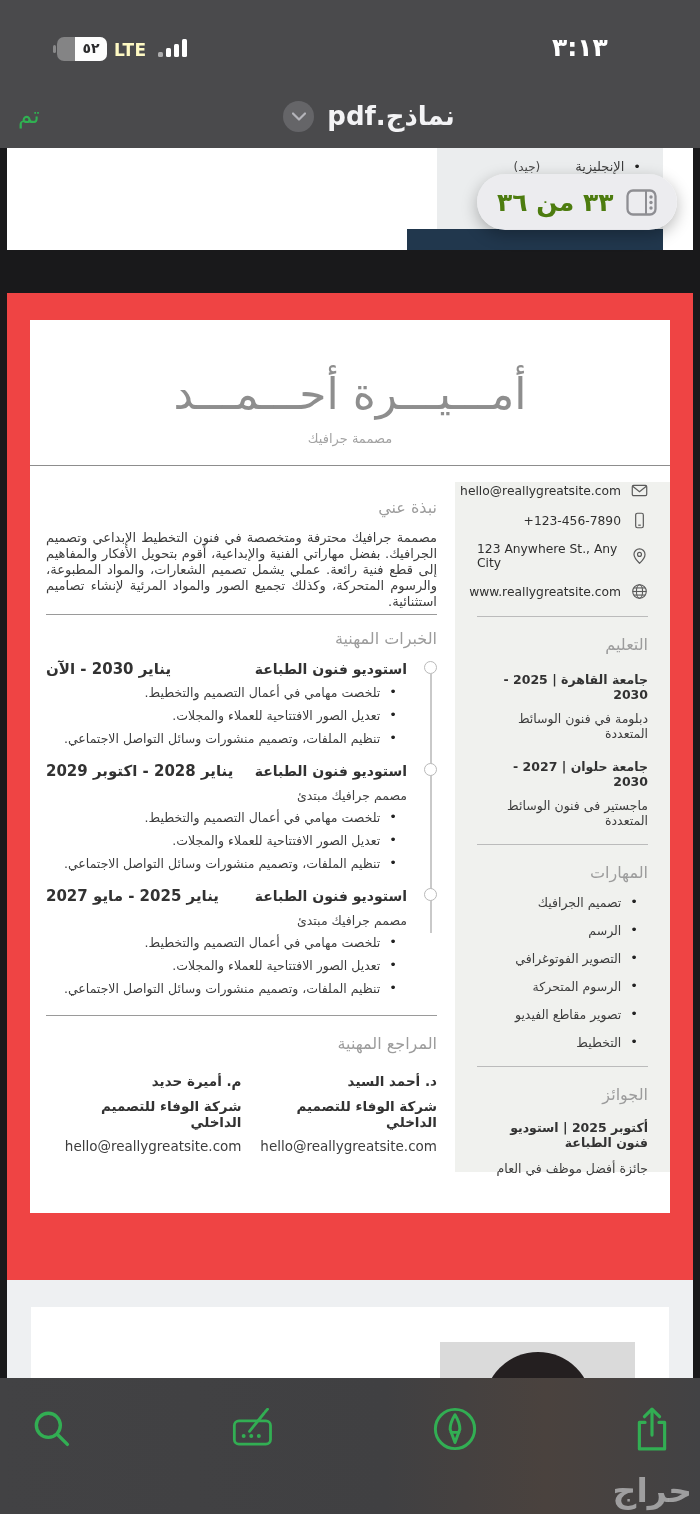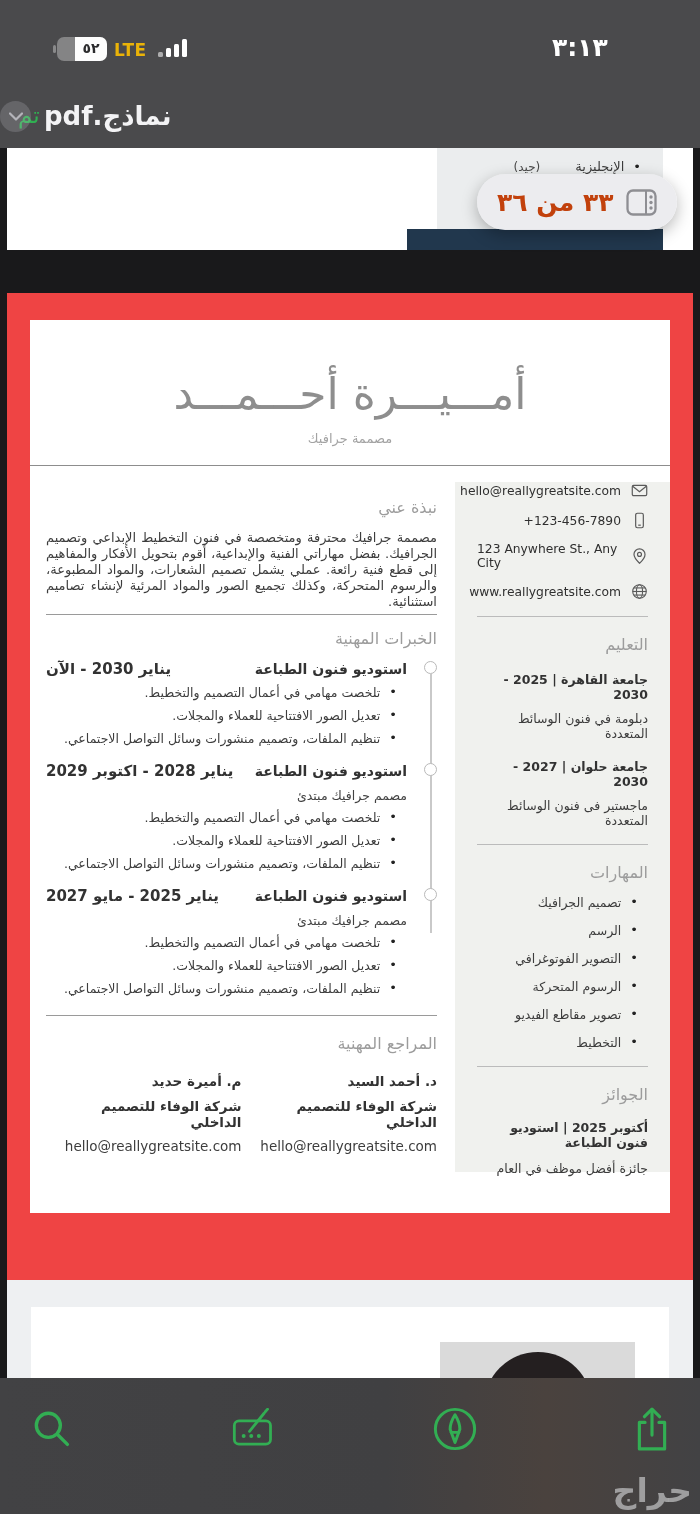--- a/index.html
+++ b/index.html
@@ -8,34 +8,34 @@
     position: relative; overflow: hidden;
     background: #19191b;
     font-family: "DejaVu Sans", sans-serif;
   }
   
   .chrome-top { position:absolute; top:0; left:0; right:0; height:148px; background:#4a4a4c; z-index:10; }
   .battery { position:absolute; left:57px; top:37px; width:50px; height:24px; border-radius:7px; background:rgba(255,255,255,0.32); }
   .battery-cap { position:absolute; left:-4px; top:8px; width:3px; height:8px; border-radius:2px; background:rgba(255,255,255,0.35); }
   .battery-fill { position:absolute; right:0; top:0; bottom:0; width:64%; background:#fdfdfd; border-radius:0 7px 7px 0; }
   .battery-num { position:absolute; right:0; top:3px; width:64%; text-align:center; font-size:14px; font-weight:700; color:#2b2b2d; }
-  .lte { position:absolute; left:114px; top:40px; color:#eab308; font-size:17px; font-weight:600; letter-spacing:.5px; }
+  .lte { position:absolute; left:114px; top:40px; color:#fef9c3; font-size:17px; font-weight:600; letter-spacing:.5px; }
   .signal { position:absolute; left:158px; top:39px; display:flex; align-items:flex-end; gap:3px; height:18px; }
   .signal i { display:block; width:5px; border-radius:1.5px; background:#fff; }
   .signal i:nth-child(1){height:18px;} .signal i:nth-child(2){height:13px;}
   .signal i:nth-child(3){height:9px;} .signal i:nth-child(4){height:5px; opacity:.55;}
   .time-status { position:absolute; left:543px; top:33px; width:74px; text-align:center; color:#fff; font-size:25px; font-weight:700; }
   .done-btn { position:absolute; left:18px; top:102px; color:#30b152; font-size:23px; cursor:pointer; background:none; border:none; font-family:inherit; }
-  .nav-title-row { position:absolute; left:0; right:0; top:98px; height:36px; display:flex; justify-content:flex-end; align-items:center; gap:13px; direction:rtl; }
+  .nav-title-row { position:absolute; left:0; right:0; top:98px; height:36px; display:flex; justify-content:center; align-items:center; gap:13px; direction:rtl;padding-left:38px; }
   .nav-title { color:#f3f3f5; font-size:26px; font-weight:600; }
   .chevron-btn { width:31px; height:31px; border-radius:50%; background:rgba(210,210,220,0.20); display:flex; align-items:center; justify-content:center; border:none; cursor:pointer; }
   
   .page-badge { position:absolute; top:174px; left:477px; height:56px; padding:0 20px; background:rgba(235,235,238,0.97);
     border-radius:28px; display:flex; align-items:center; gap:13px; direction:rtl; z-index:12;
-    box-shadow:0 5px 16px rgba(0,0,0,0.28); color:#c2410c; }
+    box-shadow:0 5px 16px rgba(0,0,0,0.28); color:#4d7c0f; }
   .page-badge .lbl { font-size:25px; font-weight:600; }
   
   .page32 { position:absolute; top:148px; left:7px; right:7px; height:102px; background:#fff; z-index:1; }
   .p32-side { position:absolute; right:30px; top:0; width:226px; height:81px; background:#ebedee; }
   .p32-lang { position:absolute; top:11px; right:22px; display:flex; direction:rtl; align-items:center; gap:9px; color:#3c3c3c; font-size:13px; }
   .p32-lang .lvl { margin-right:26px; font-size:12px; color:#4a4a4a; }
   .p32-navy { position:absolute; right:30px; bottom:0; width:256px; height:21px; background:#21374d; }
   .dot { color:#222; font-size:13px; line-height:1; }
   
   .page33 { position:absolute; top:293px; left:7px; right:7px; height:1229px; background:#ef4444; z-index:1; }

